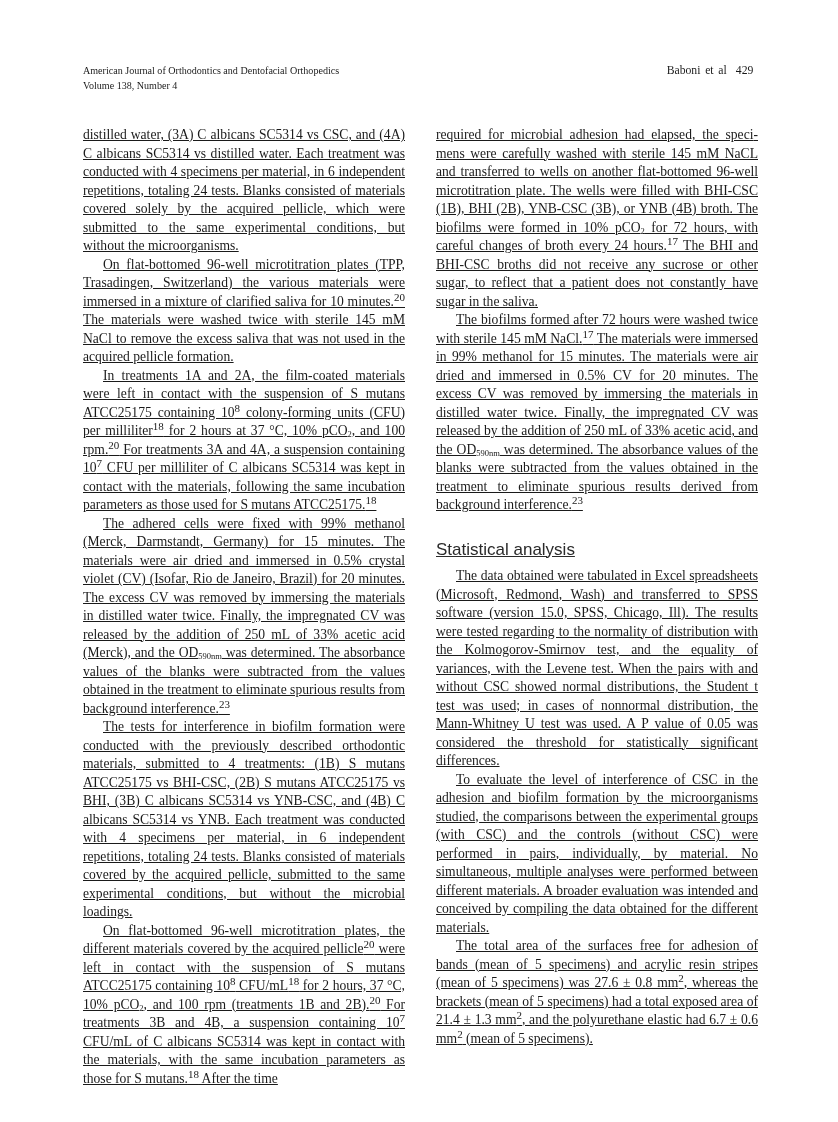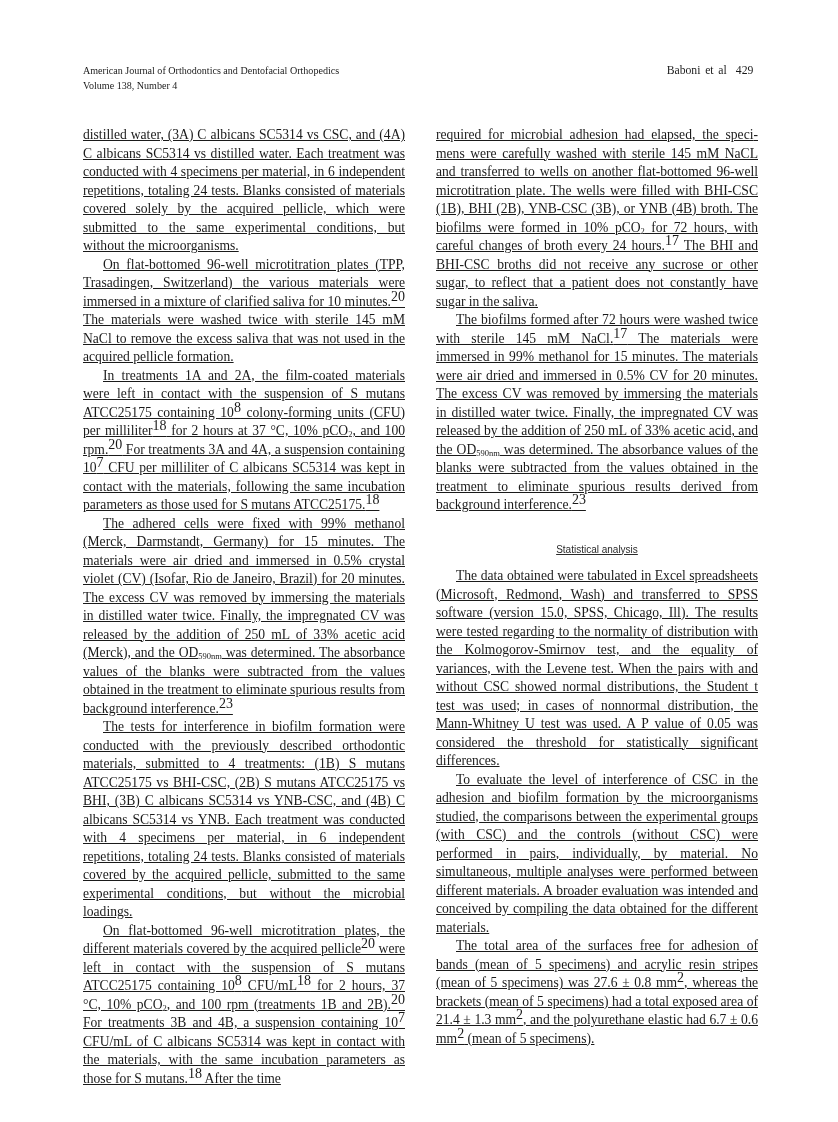--- a/index.html
+++ b/index.html
@@ -5,23 +5,23 @@
   html, body { margin: 0; padding: 0; background: #ffffff; }
   body { width: 838px; height: 1122px; position: relative; overflow: hidden; color: #1a1a1a; }
   .header-left { position: absolute; left: 83px; top: 63px; font-family: "Liberation Serif", serif; font-size: 11.2px; line-height: 14.5px; transform: scaleX(0.9); transform-origin: left top; }
   .header-right { position: absolute; right: 85px; top: 63px; font-family: "Liberation Serif", serif; font-size: 13px; line-height: 14.5px; word-spacing: 2px; transform: scaleX(0.9); transform-origin: right top; }
   .header-right .pg { margin-left: 10px; }
   .col { position: absolute; top: 126px; width: 322px; font-family: "Liberation Serif", serif; font-size: 13.6px; line-height: 18.5px; text-align: justify; }
   .col-left { left: 83px; }
   .col-right { left: 436px; }
   .col p { margin: 0; hyphens: manual; text-decoration: underline; }
   .col p.indent { text-indent: 20px; }
-  .col sup { font-size: 14px; line-height: 0; vertical-align: 5px; }
+  .col sup { font-size: 11px; line-height: 0; vertical-align: 5px; }
   .col sub { font-size: 8.5px; line-height: 0; vertical-align: -2px; }
-  .heading { font-family: "Liberation Sans", sans-serif; font-size: 10px; color: #2a2a2a; margin: 26px 0 8px 0 !important; text-align: center; }
+  .heading { font-family: "Liberation Sans", sans-serif; font-size: 17px; color: #2a2a2a; margin: 26px 0 8px 0 !important; text-align: left; }
 </style>
 </head>
 <body>
 
 <div class="header-left">
   <div>American Journal of Orthodontics and Dentofacial Orthopedics</div>
   <div>Volume 138, Number 4</div>
 </div>
 <div class="header-right">
   <span>Baboni et al</span><span class="pg">429</span>

